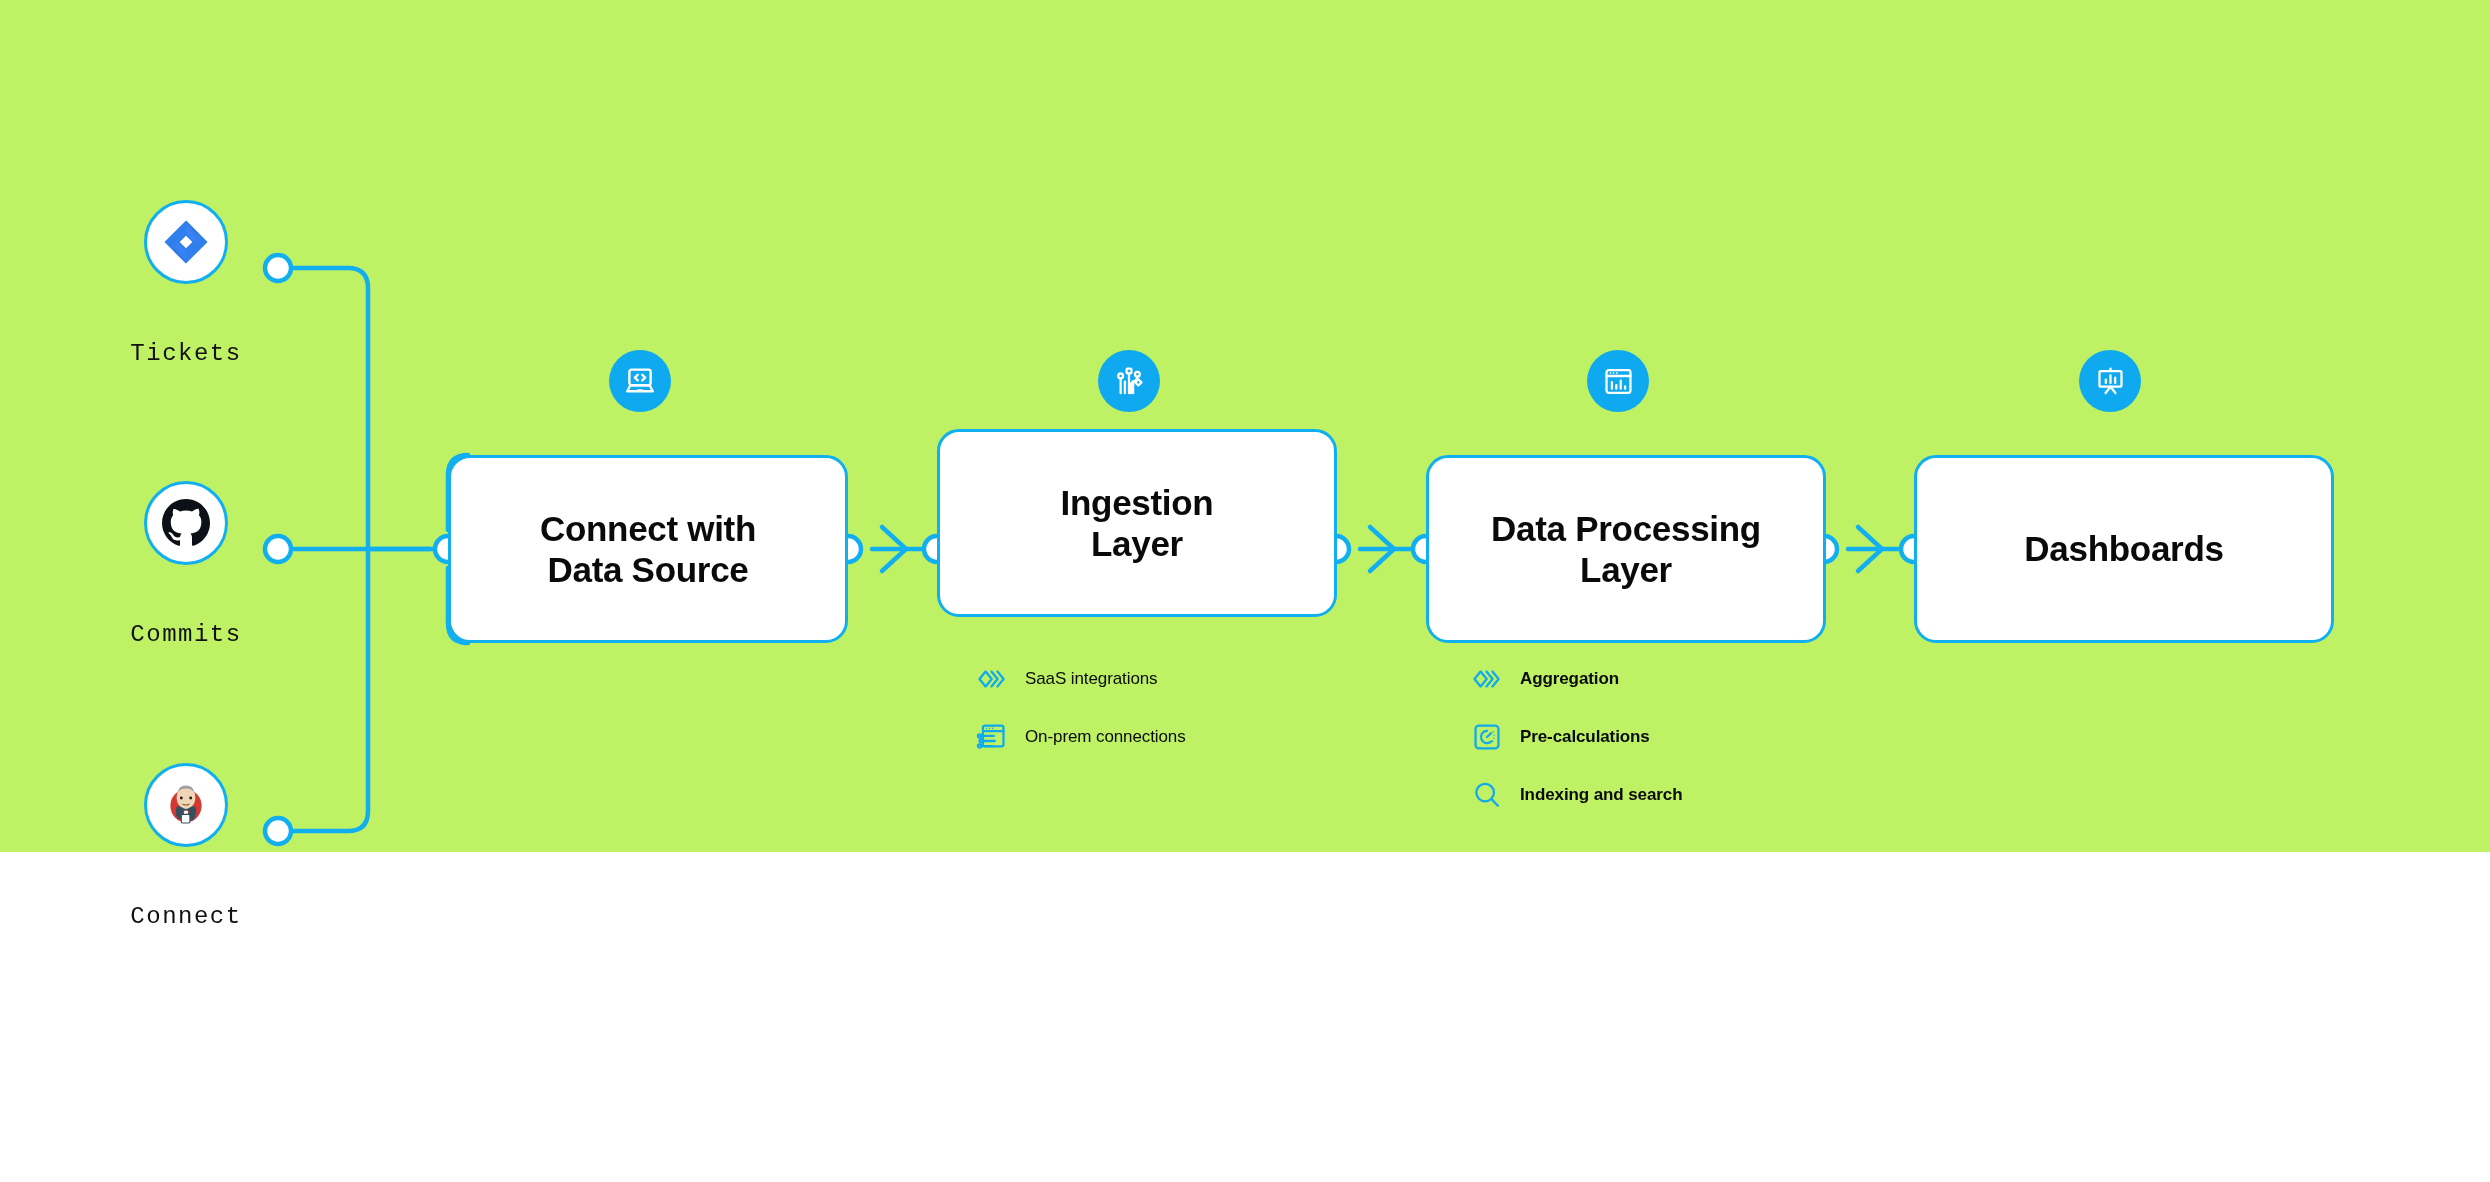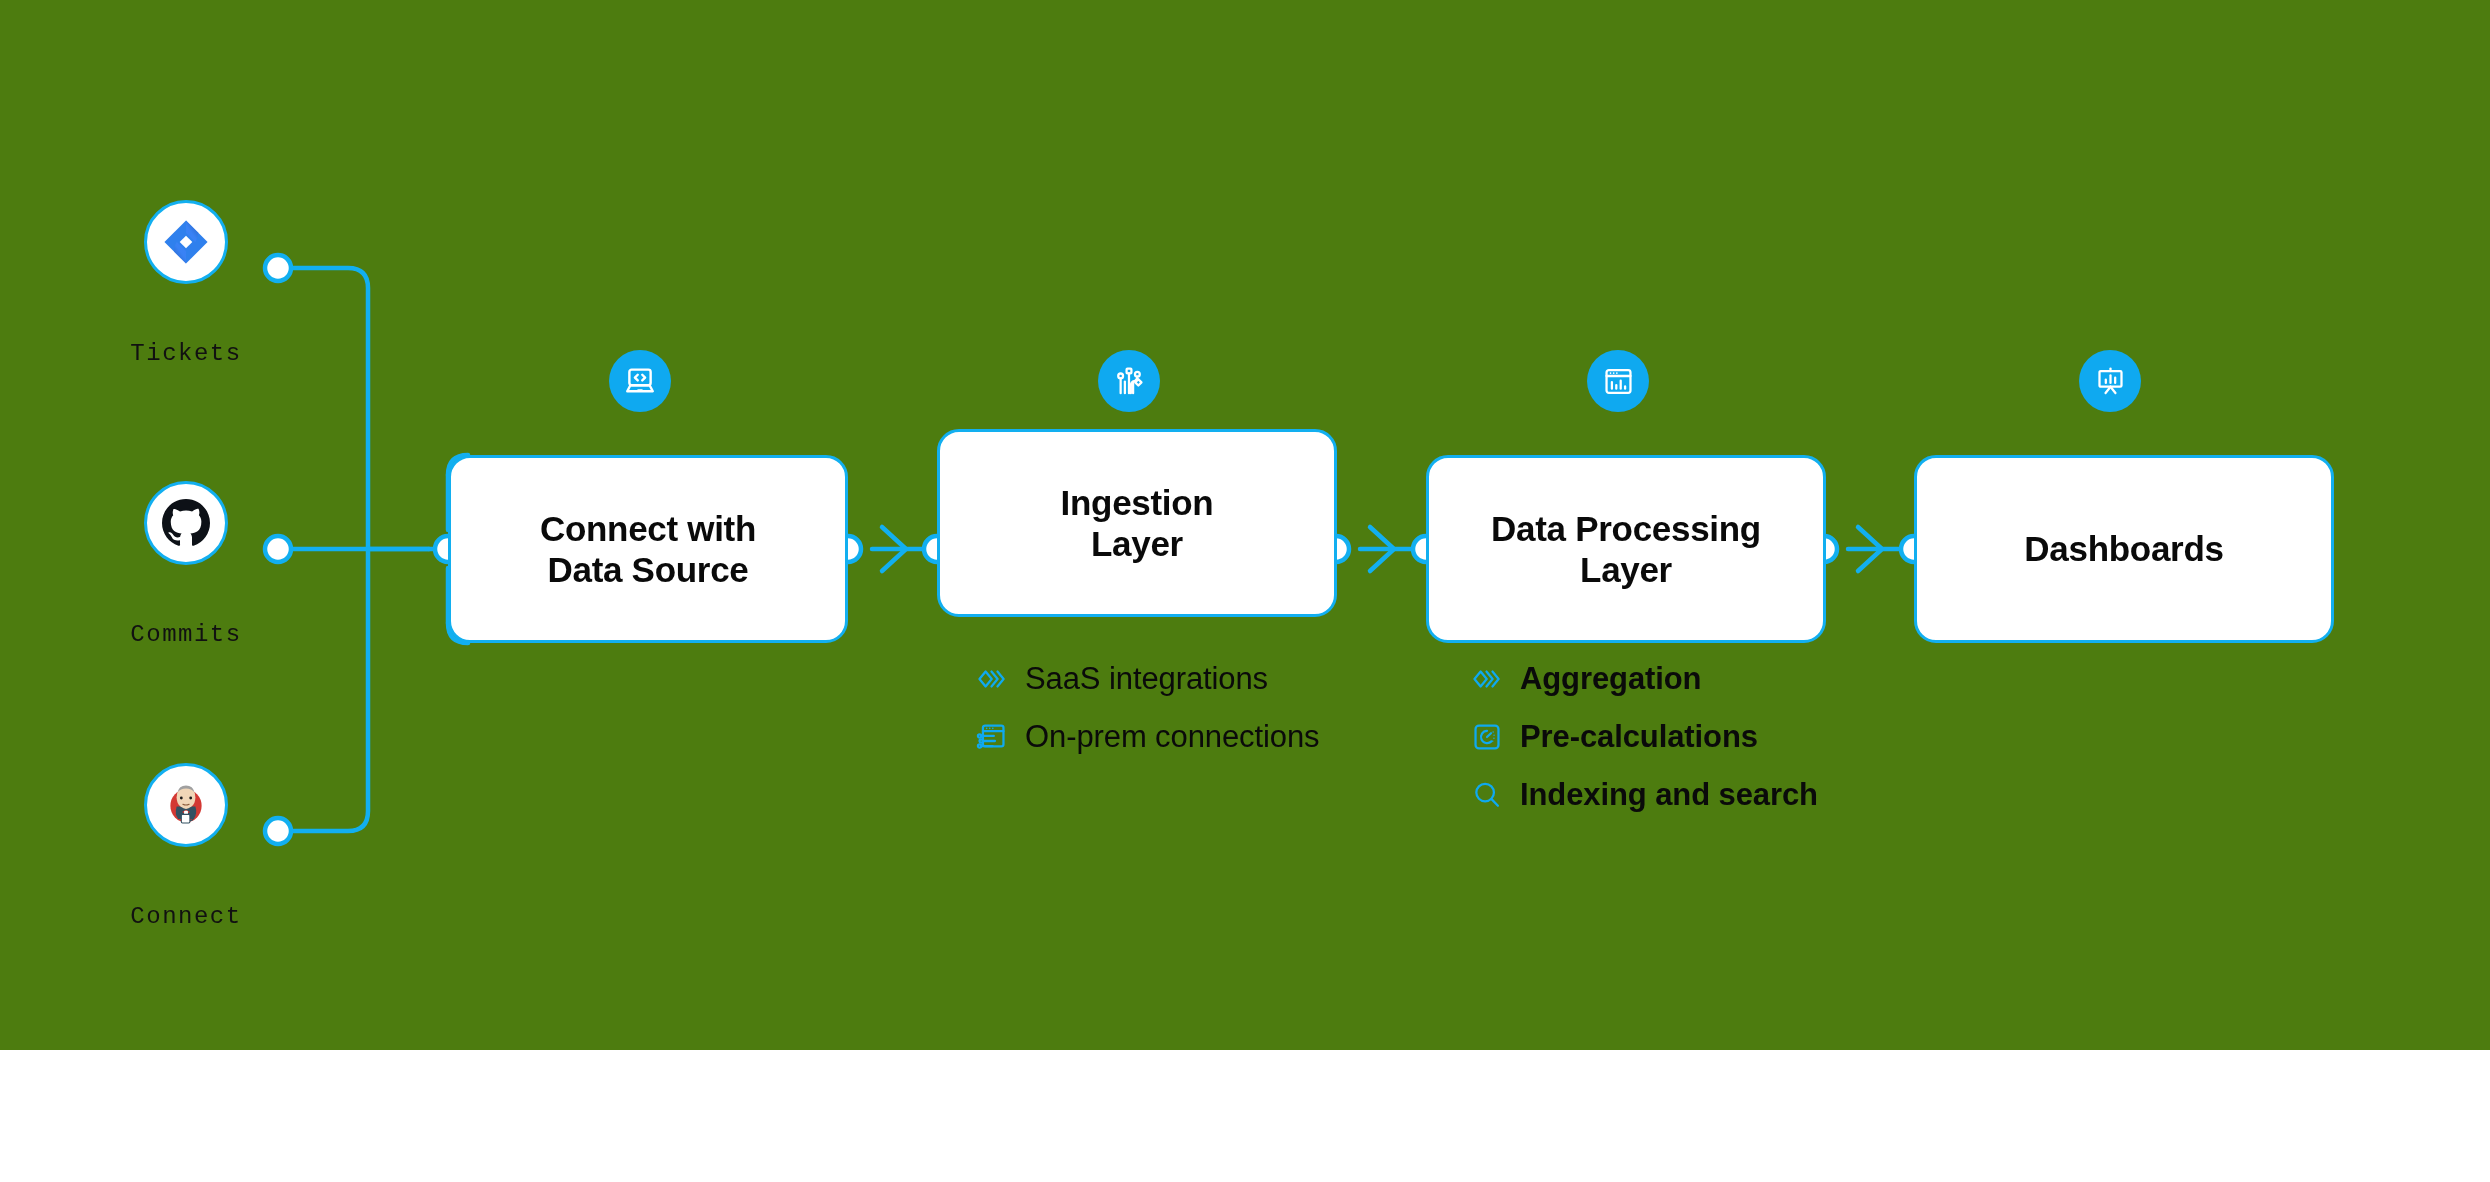--- a/index.html
+++ b/index.html
@@ -2,21 +2,21 @@
 <html><head>
 <meta charset="utf-8">
 <style>
   html,body{margin:0;padding:0;background:#ffffff;}
   body{
     width:2490px;height:1182px;
     font-family:"Liberation Sans",sans-serif;
     -webkit-font-smoothing:antialiased;
     overflow:hidden;
   }
-  #stage{position:relative;width:2490px;height:1050px;background:#4d7c0f;}
+  #stage{position:relative;width:2490px;height:852px;background:#bef264;}
   #wires{position:absolute;left:0;top:0;width:2490px;height:1182px;}
 
   
   .src-node{position:absolute;}
   .src-circle{
     position:absolute;width:84px;height:84px;border-radius:50%;
     border:3px solid #12AFF0;background:#fff;
     display:flex;align-items:center;justify-content:center;
     box-sizing:border-box;
   }
@@ -43,21 +43,21 @@
     background:#0FA9F0;display:flex;align-items:center;justify-content:center;
   }
   .badge svg{display:block;}
 
   
   .feat-list{position:absolute;}
   .feat-row{display:flex;align-items:center;height:46px;margin-bottom:12px;}
   .feat-ic{width:34px;height:34px;flex:0 0 34px;margin-right:16px;
            display:flex;align-items:center;justify-content:center;}
   .feat-ic svg{display:block;}
-  .feat-tx{font-size:31px;color:#0A0A0A;white-space:nowrap;letter-spacing:-0.1px;}
+  .feat-tx{font-size:17px;color:#0A0A0A;white-space:nowrap;letter-spacing:-0.1px;}
 </style>
 </head>
 <body>
 
 <div id="stage">
 
   <svg id="wires" viewBox="0 0 2490 1182" xmlns="http://www.w3.org/2000/svg">
     <g fill="none" stroke="#12AFF0" stroke-width="4.5" stroke-linecap="round" stroke-linejoin="round">
 
       <path d="M291 268 H 348 Q 368 268 368 288 V 549"></path>

